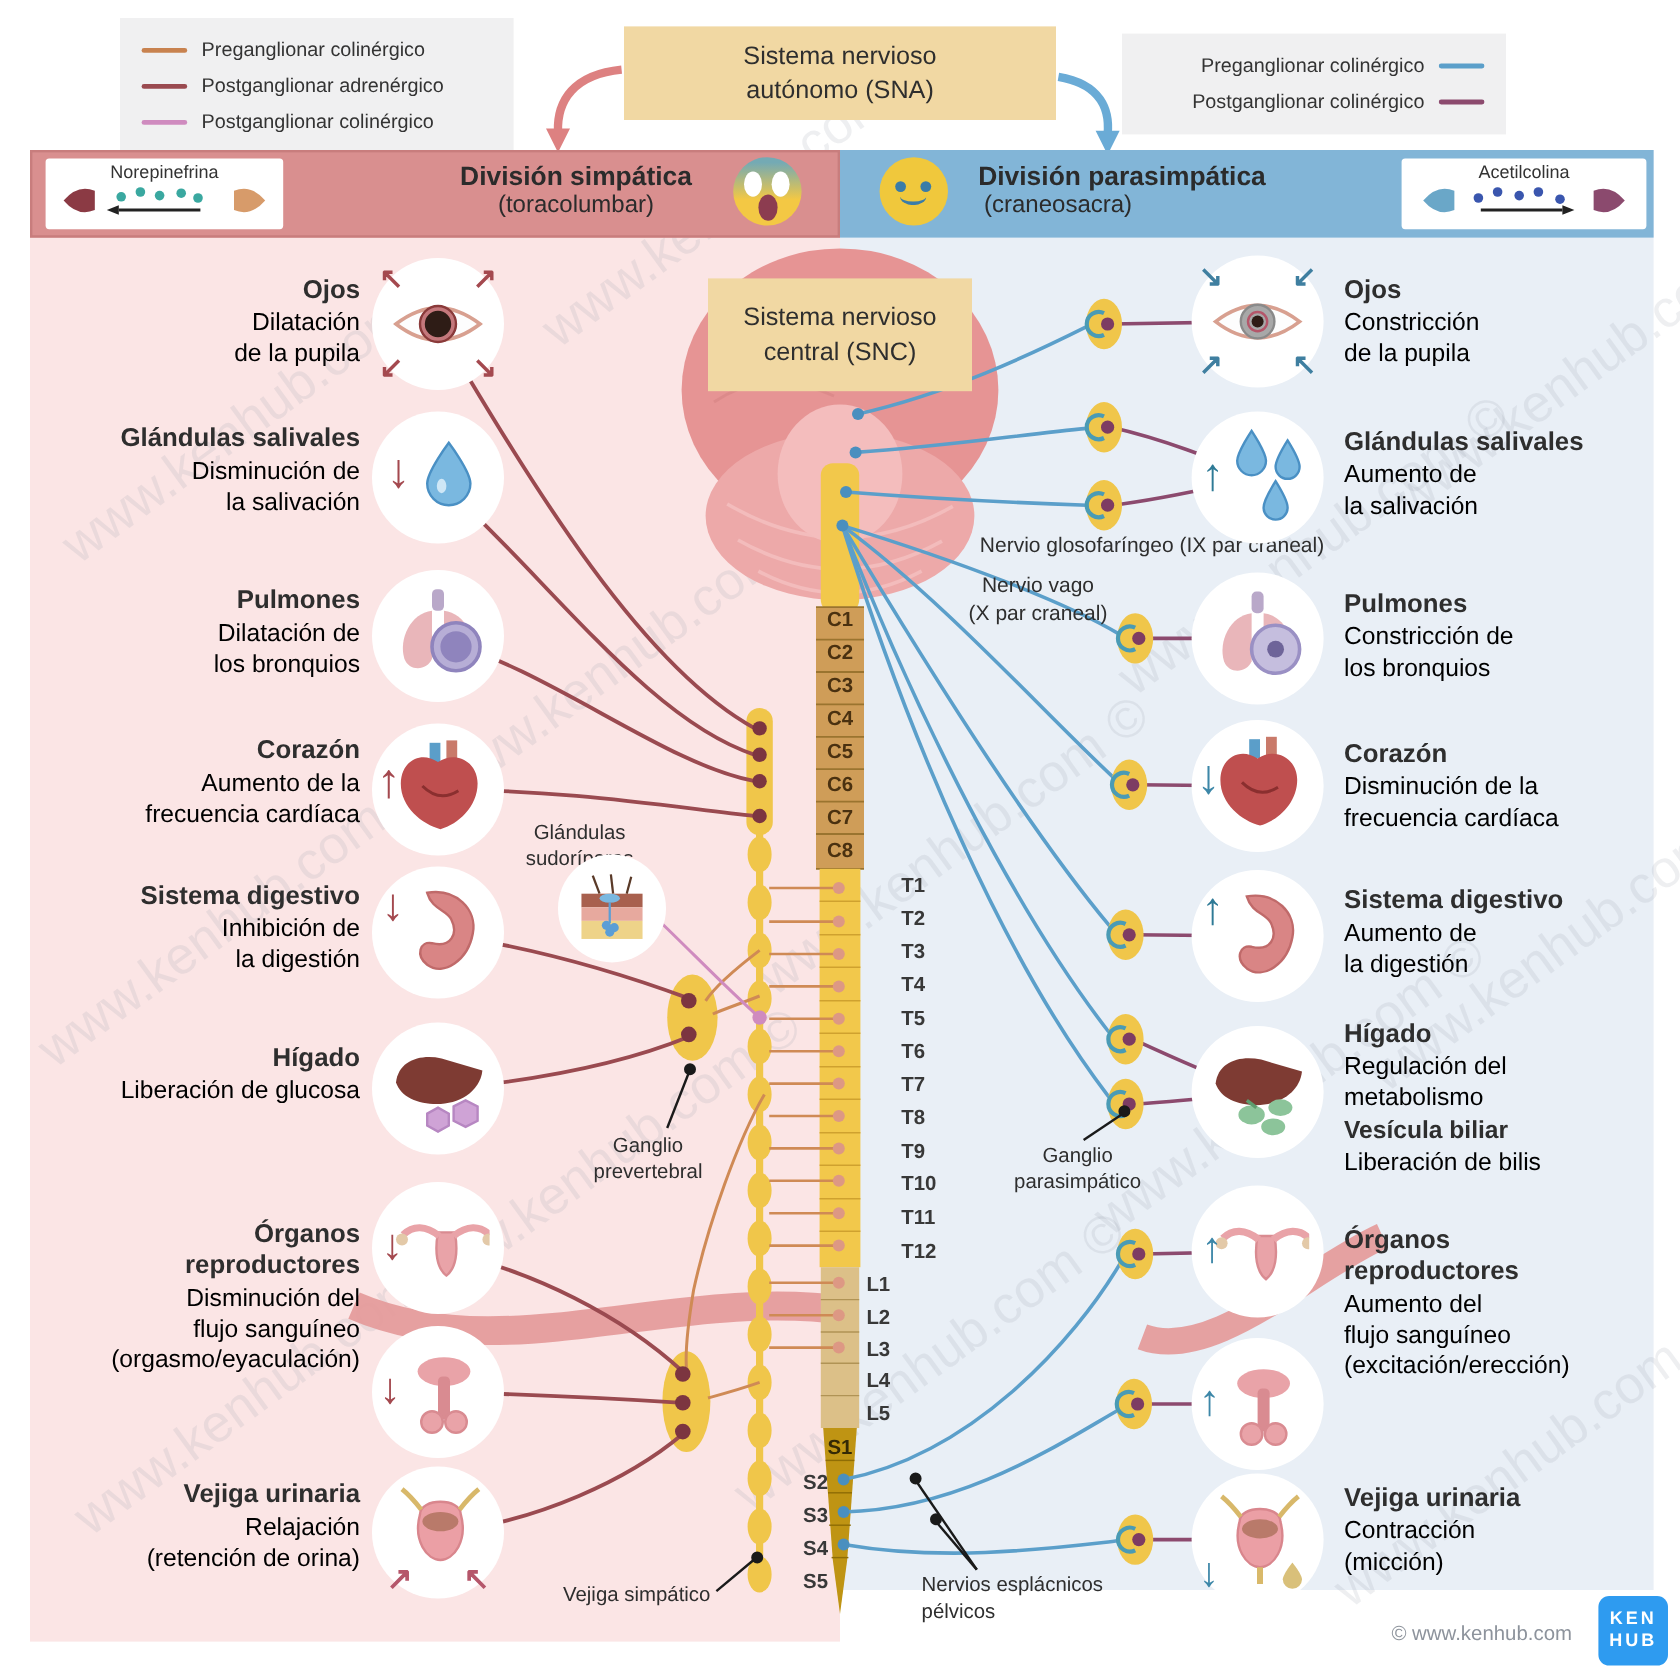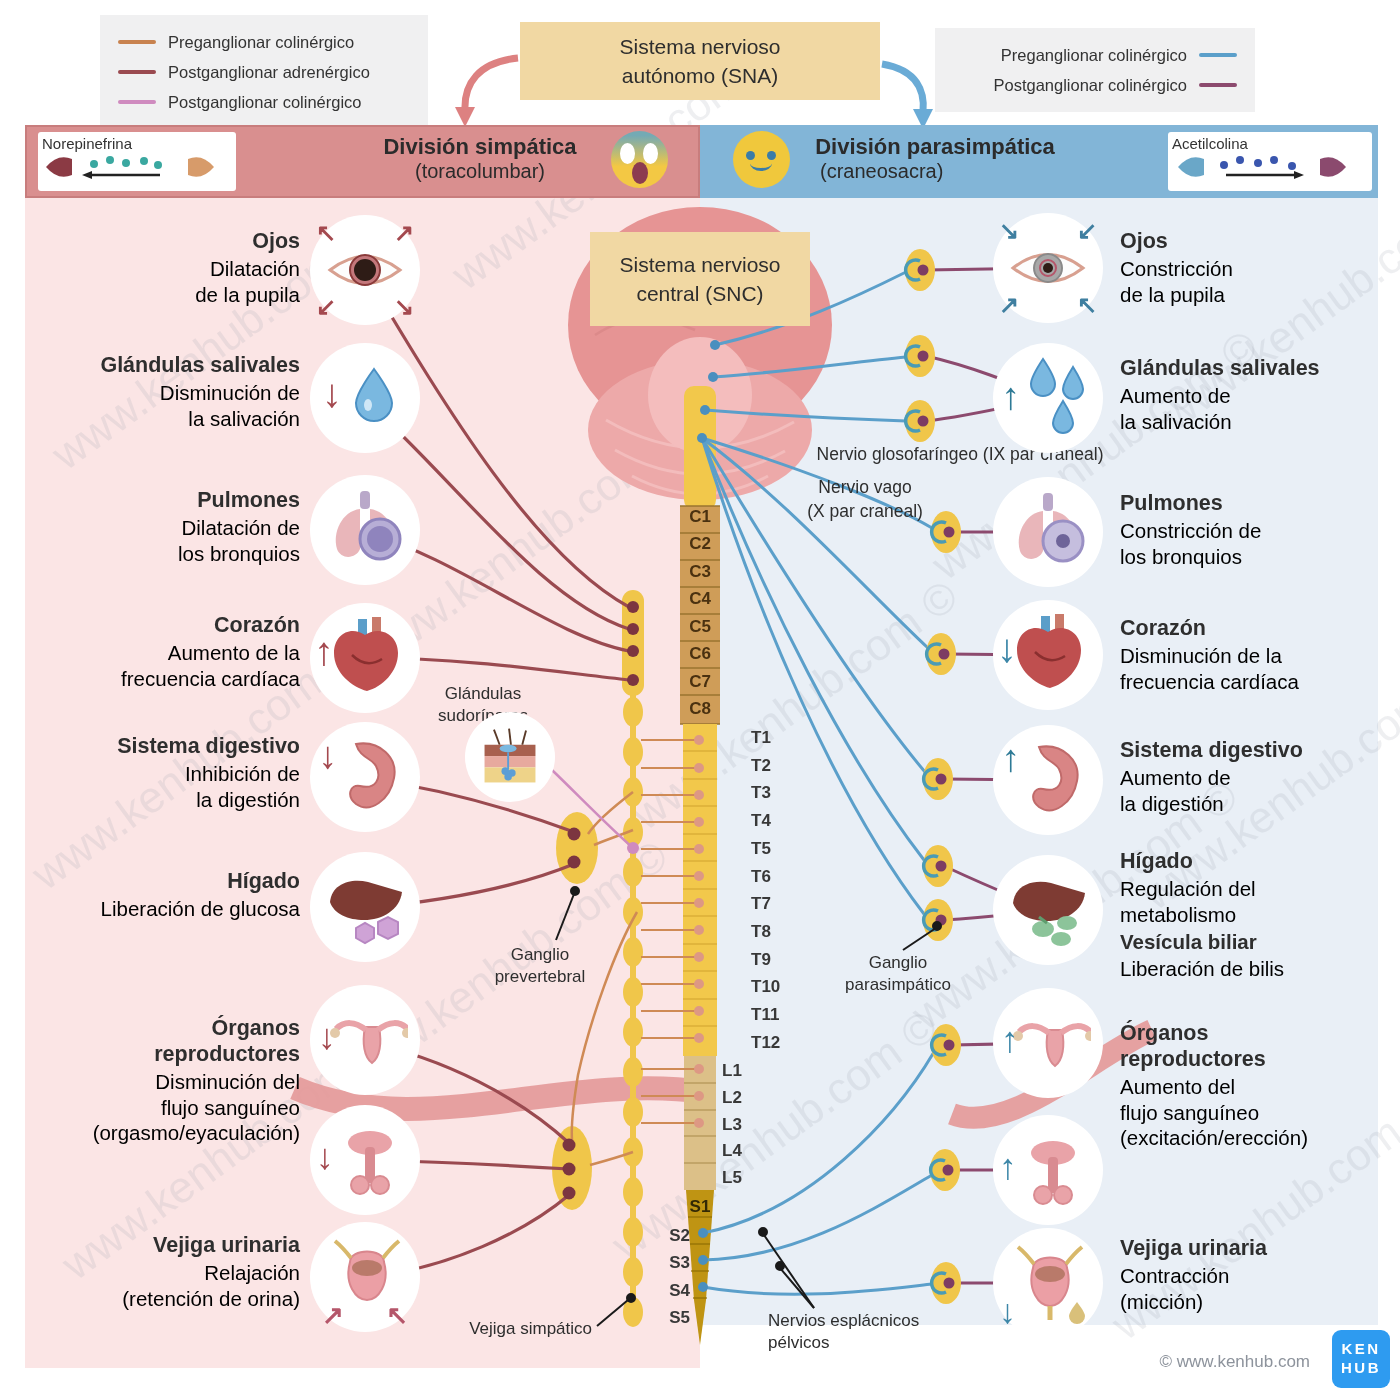--- a/index.html
+++ b/index.html
@@ -11,21 +11,21 @@
   .bar-left{left:25px;top:125px;width:675px;height:73px;background:#d98f8f;border:2px solid #c87d7d;box-sizing:border-box;}
   .bar-right{left:700px;top:125px;width:678px;height:73px;background:#82b5d7;}
   .legend-box{background:#f0f0f1;padding:12px 18px;display:flex;flex-direction:column;justify-content:space-around;}
   .legend-row{display:flex;align-items:center;gap:12px;font-size:16.5px;color:#333;}
   .swatch{width:38px;height:4px;border-radius:2px;flex:0 0 auto;}
   .title-box{background:#f1d8a3;display:flex;align-items:center;justify-content:center;text-align:center;
              font-size:21px;color:#2e2e2e;white-space:pre-line;line-height:1.4;}
   .division-title{text-align:center;color:#2b2b2b;}
   .division-title .dn{font-weight:bold;font-size:22px;}
   .division-title .ds{font-size:20px;}
-  .nt-box{background:#fff;border-radius:3px;display:flex;flex-direction:column;align-items:flex-start;padding:3px 4px 2px;}
+  .nt-box{background:#fff;border-radius:3px;display:flex;flex-direction:column;align-items:center;padding:3px 4px 2px;}
   .nt-box .ntl{font-size:15px;color:#333;}
   .oname{font-weight:bold;font-size:21.5px;color:#2e2e2e;white-space:pre-line;line-height:1.22;}
   .oeffect{font-size:20.5px;color:#000000;white-space:pre-line;line-height:1.24;margin-top:2px;}
   .ra{text-align:right;}
   .note{font-size:17px;color:#2e2e2e;white-space:pre-line;line-height:1.28;}
   .nerve-label{font-size:17.5px;color:#2e2e2e;white-space:pre-line;text-align:center;line-height:1.35;}
   .segcol{display:flex;flex-direction:column;justify-content:space-between;font-size:17px;font-weight:600;}
   .seg-c{color:#4a3110;text-align:center;}
   .seg-t{color:#383838;text-align:left;}
   .seg-s1{color:#332905;text-align:center;font-size:17px;font-weight:700;}

